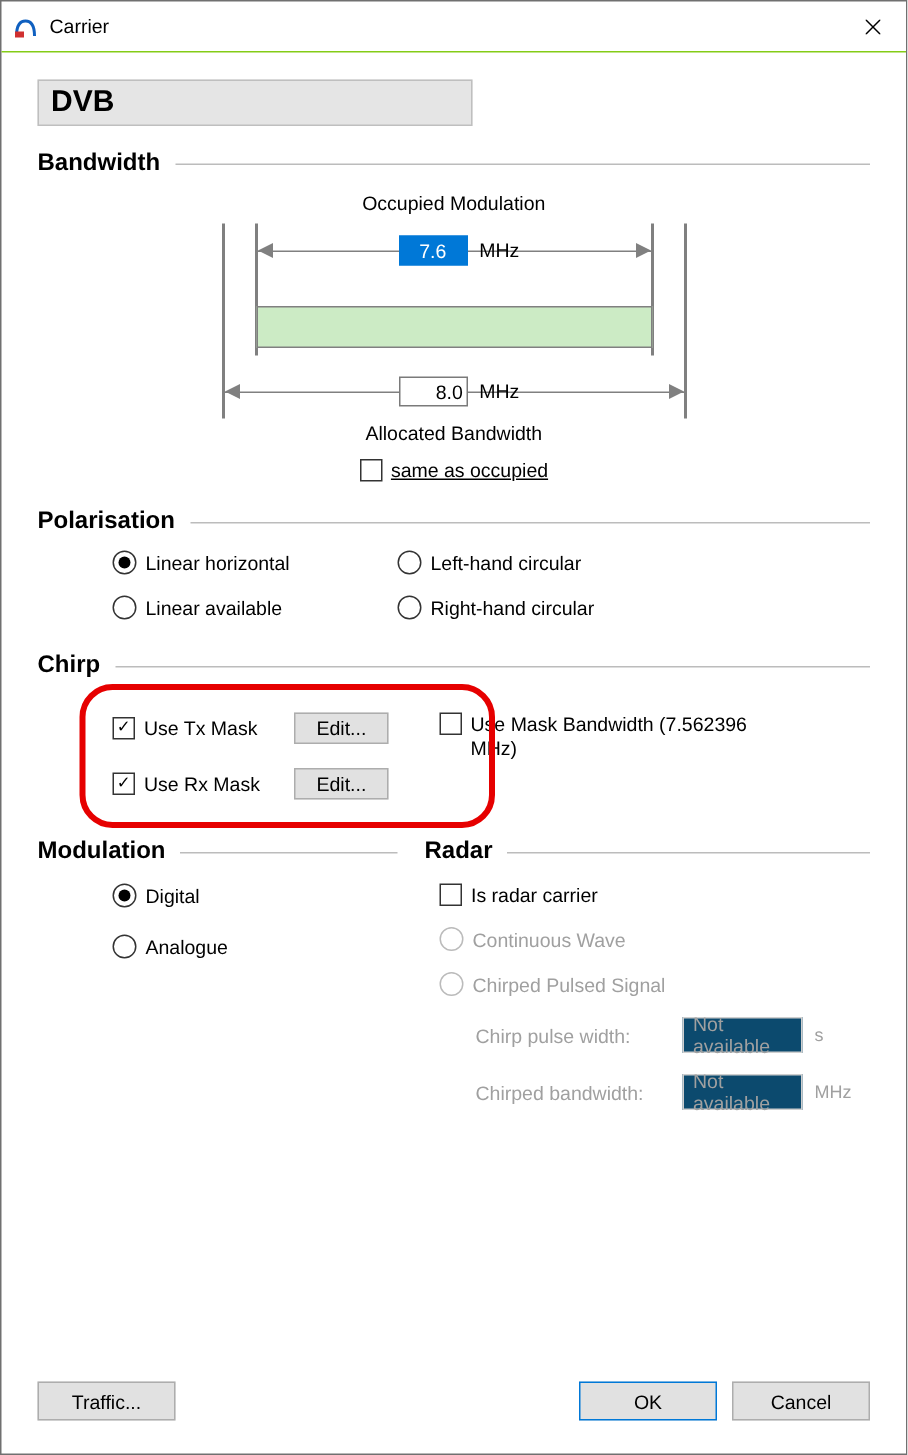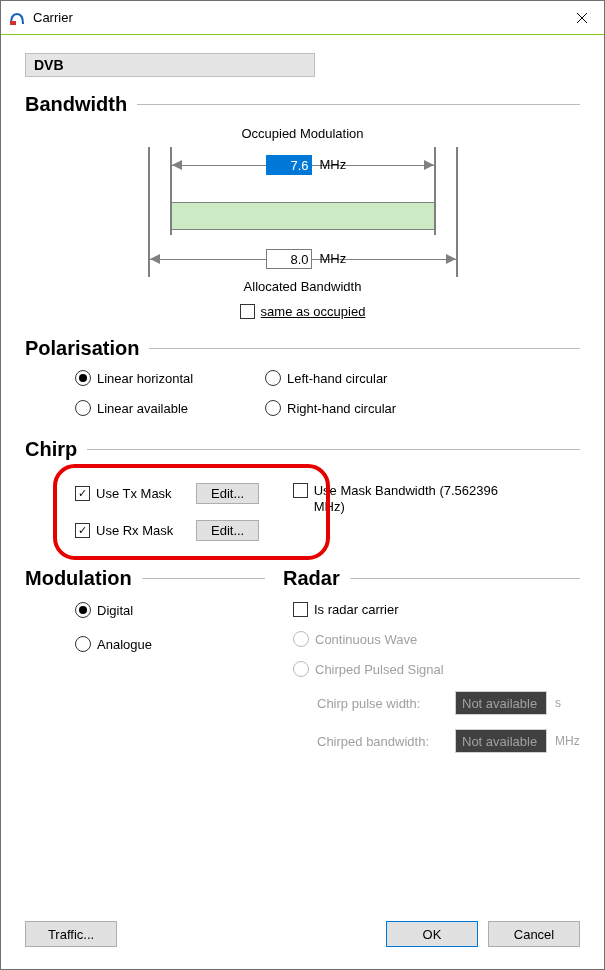--- a/index.html
+++ b/index.html
@@ -44,31 +44,31 @@
     flex: 1 1 auto;
     padding: 18px 24px 0 24px;
     position: relative;
   }
   .name-banner {
     background: #e5e5e5;
     border: 1px solid #bfbfbf;
     width: 290px;
     padding: 3px 8px;
     font-weight: bold;
-    font-size: 14px;
+    font-size: 20px;
     margin-bottom: 16px;
   }
   .group-header {
     display: flex;
     align-items: center;
     margin-bottom: 8px;
   }
   .group-header .label {
     font-weight: bold;
-    font-size: 20px;
+    font-size: 16px;
     margin-right: 10px;
     white-space: nowrap;
   }
   .group-header .line {
     flex: 1 1 auto;
     height: 1px;
     background: #bcbcbc;
   }
   
   .bw-diagram {
@@ -117,20 +117,21 @@
     font-family: inherit;
     font-size: 13px;
     text-align: right;
     padding: 0 2px;
     border: 1px solid #7a7a7a;
   }
   .bw-input.focused {
     background: #0078d7;
     color: #fff;
     border: 1px solid #0078d7;
+    text-align: center;
   }
   .bw-unit {
     position: absolute;
     font-size: 13px;
   }
   .same-row {
     display: flex; align-items: center; justify-content: center;
     margin-top: 4px;
     text-decoration: underline;
   }
@@ -226,23 +227,23 @@
     display: flex; flex-direction: column; gap: 14px;
   }
   .chk-row { display: flex; align-items: center; }
   .disabled-text { color: #a0a0a0; }
   .chirp-row {
     display: flex; align-items: center; gap: 8px;
     margin-left: 24px;
   }
   .chirp-label { width: 130px; }
   .ro-box {
-    width: 92px; height: 24px;
+    width: 80px; height: 24px;
     border: 1px solid #cfcfcf;
-    background: #404040;
+    background: #0c4a6e;
     color: #a0a0a0;
     display: flex; align-items: center;
     padding: 0 6px;
   }
   .unit-sm { color: #a0a0a0; font-size: 12px; width:24px; }
   
   .footer {
     border-top: none;
     padding: 0 24px 22px 24px;
     display: flex;

